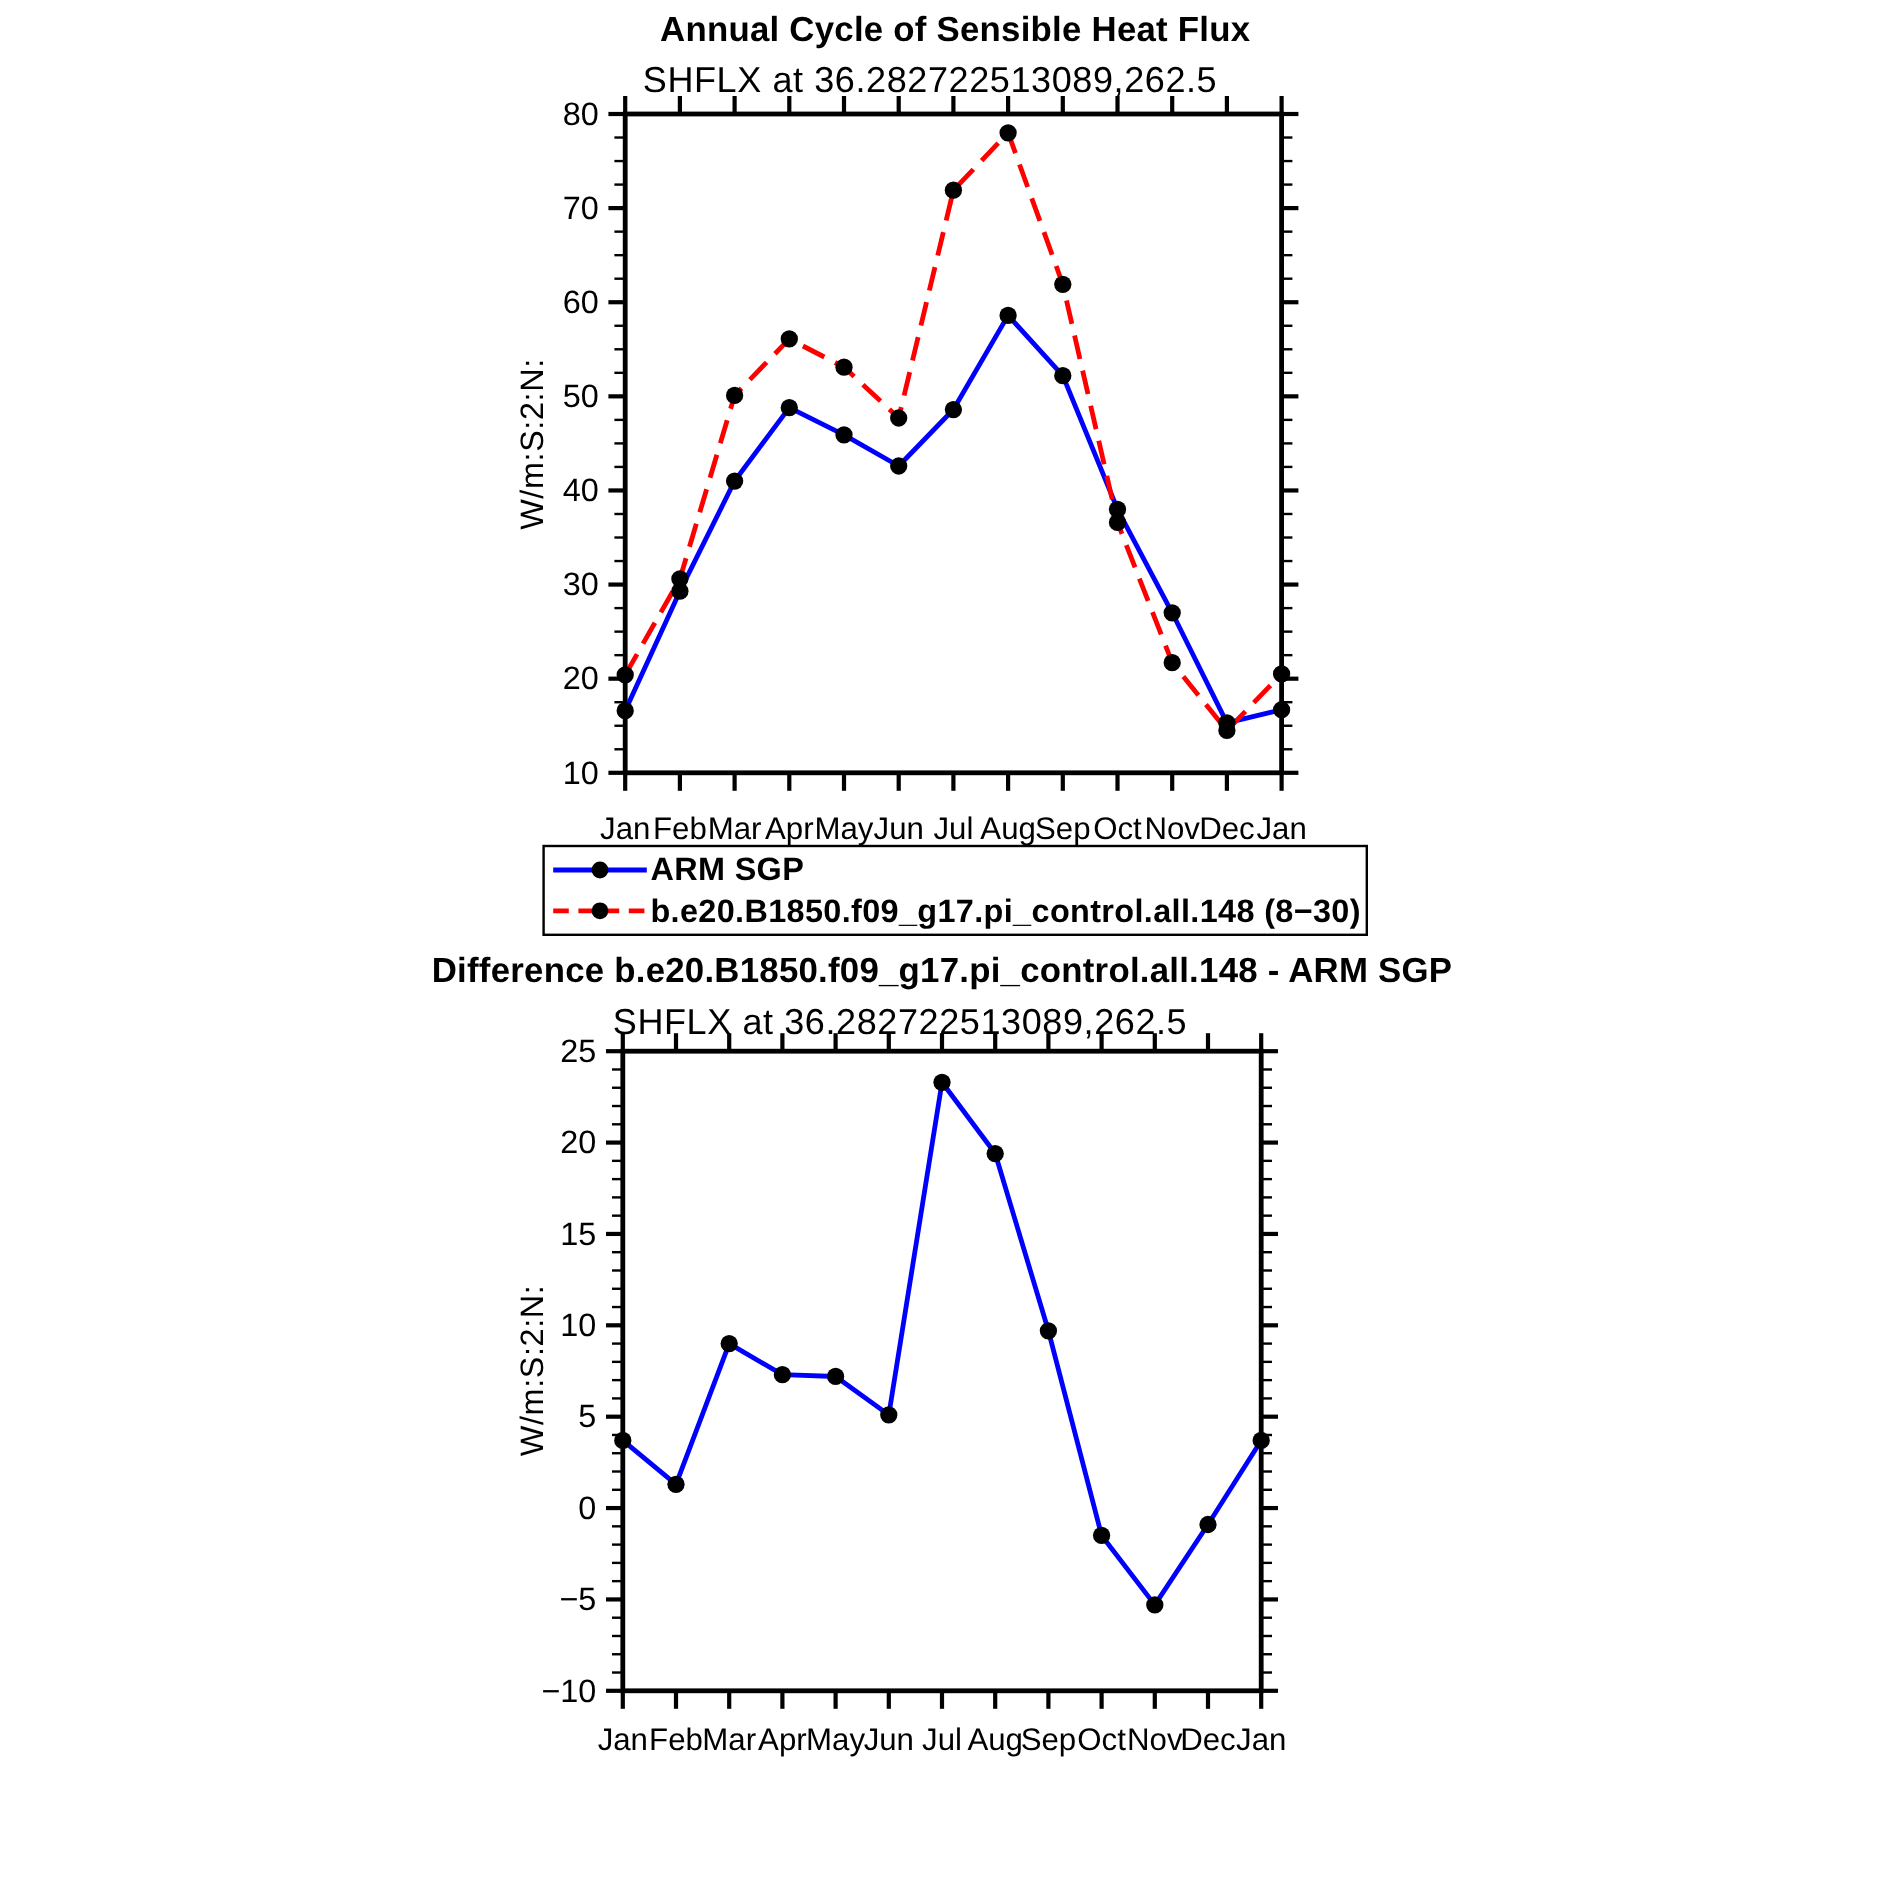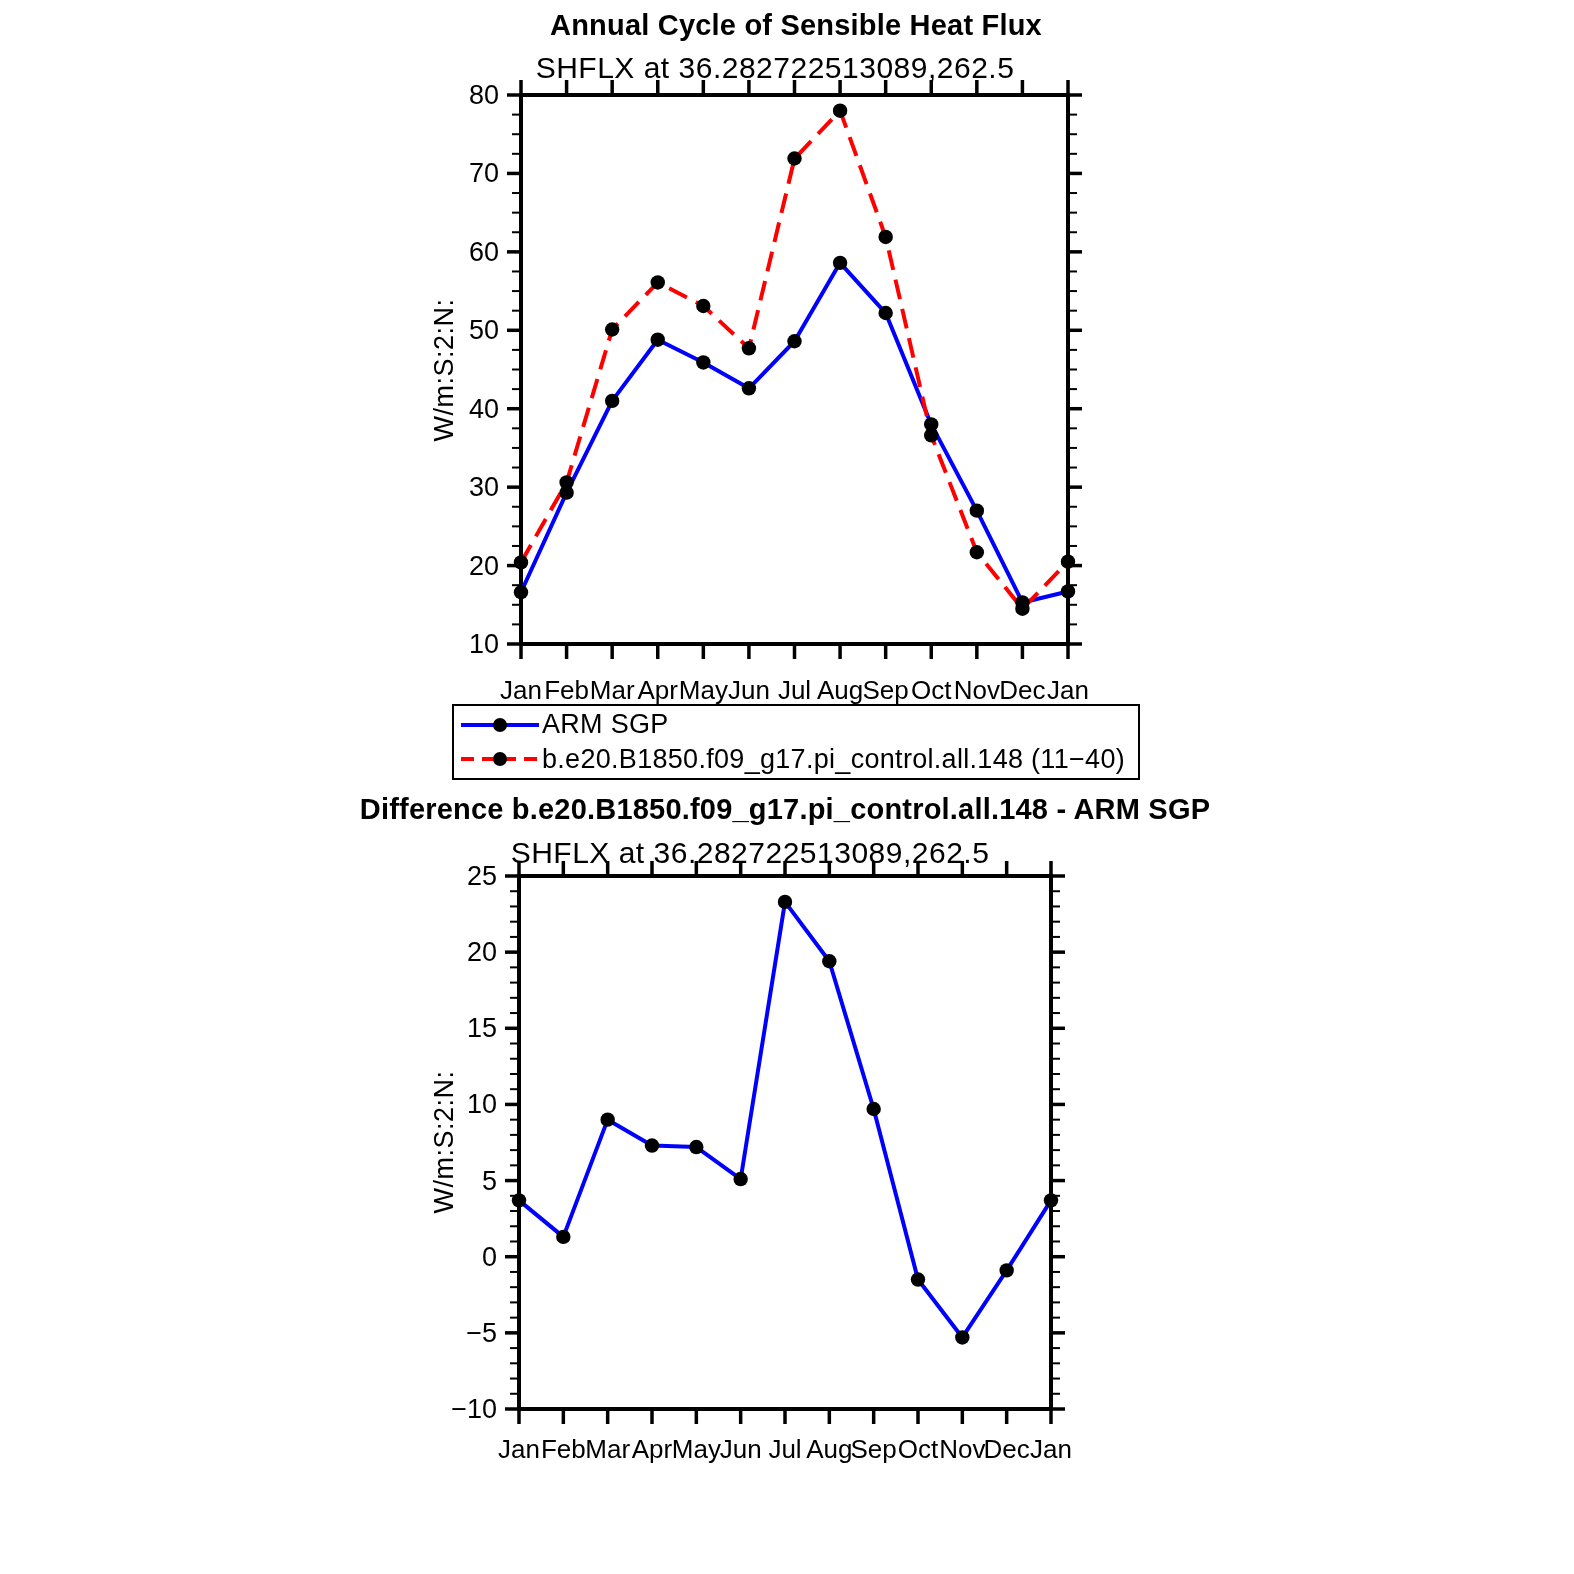--- a/index.html
+++ b/index.html
@@ -11,21 +11,21 @@
   .chart-subtitle{width:1574px;text-align:center;font-size:30px;font-weight:400;letter-spacing:.5px;}
   .y-axis-label{font-size:27px;letter-spacing:.5px;transform:translate(-50%,-50%) rotate(-90deg);}
   #t1{left:9px;top:9px;}
   #s1{left:-12px;top:51px;}
   #t2{left:-2px;top:793px;}
   #s2{left:-37px;top:836px;}
   #yl1{left:444px;top:370px;}
   #yl2{left:444px;top:1142px;}
   #legend{left:452px;top:704px;width:688px;height:76px;border:2px solid #000;box-sizing:border-box;
           display:flex;flex-direction:column;justify-content:space-evenly;padding:0 0 0 4px;}
-  .legend-row{display:flex;align-items:center;height:32px;}
+  .legend-row{display:flex;align-items:center;height:32px;font-weight:bold;}
   .legend-row span{font-size:27px;letter-spacing:.3px;}
   .swatch{flex:0 0 auto;}
   .swatch .sline{stroke:#0000ff;stroke-width:4;}
   .swatch .dline{stroke:#ff0000;stroke-width:4;stroke-dasharray:13 8;}
   .swatch circle{fill:#000;}
 </style>
 </head>
 <body>
 
 <div id="page">
@@ -314,20 +314,20 @@
         <line class="sline" x1="3" y1="11" x2="81" y2="11"></line>
         <circle cx="42" cy="11" r="7"></circle>
       </svg>
       <span>ARM SGP</span>
     </div>
     <div class="legend-row">
       <svg class="swatch" width="84" height="22">
         <line class="dline" x1="3" y1="11" x2="81" y2="11"></line>
         <circle cx="42" cy="11" r="7"></circle>
       </svg>
-      <span>b.e20.B1850.f09_g17.pi_control.all.148 (11−40)</span>
+      <span>b.e20.B1850.f09_g17.pi_control.all.148 (8−30)</span>
     </div>
   </div>
 
   <div id="t2" class="overlay chart-title">Difference b.e20.B1850.f09_g17.pi_control.all.148 - ARM SGP</div>
   <div id="s2" class="overlay chart-subtitle">SHFLX at 36.282722513089,262.5</div>
   <div id="yl2" class="overlay y-axis-label">W/m:S:2:N:</div>
 </div>
 
 </body></html>

